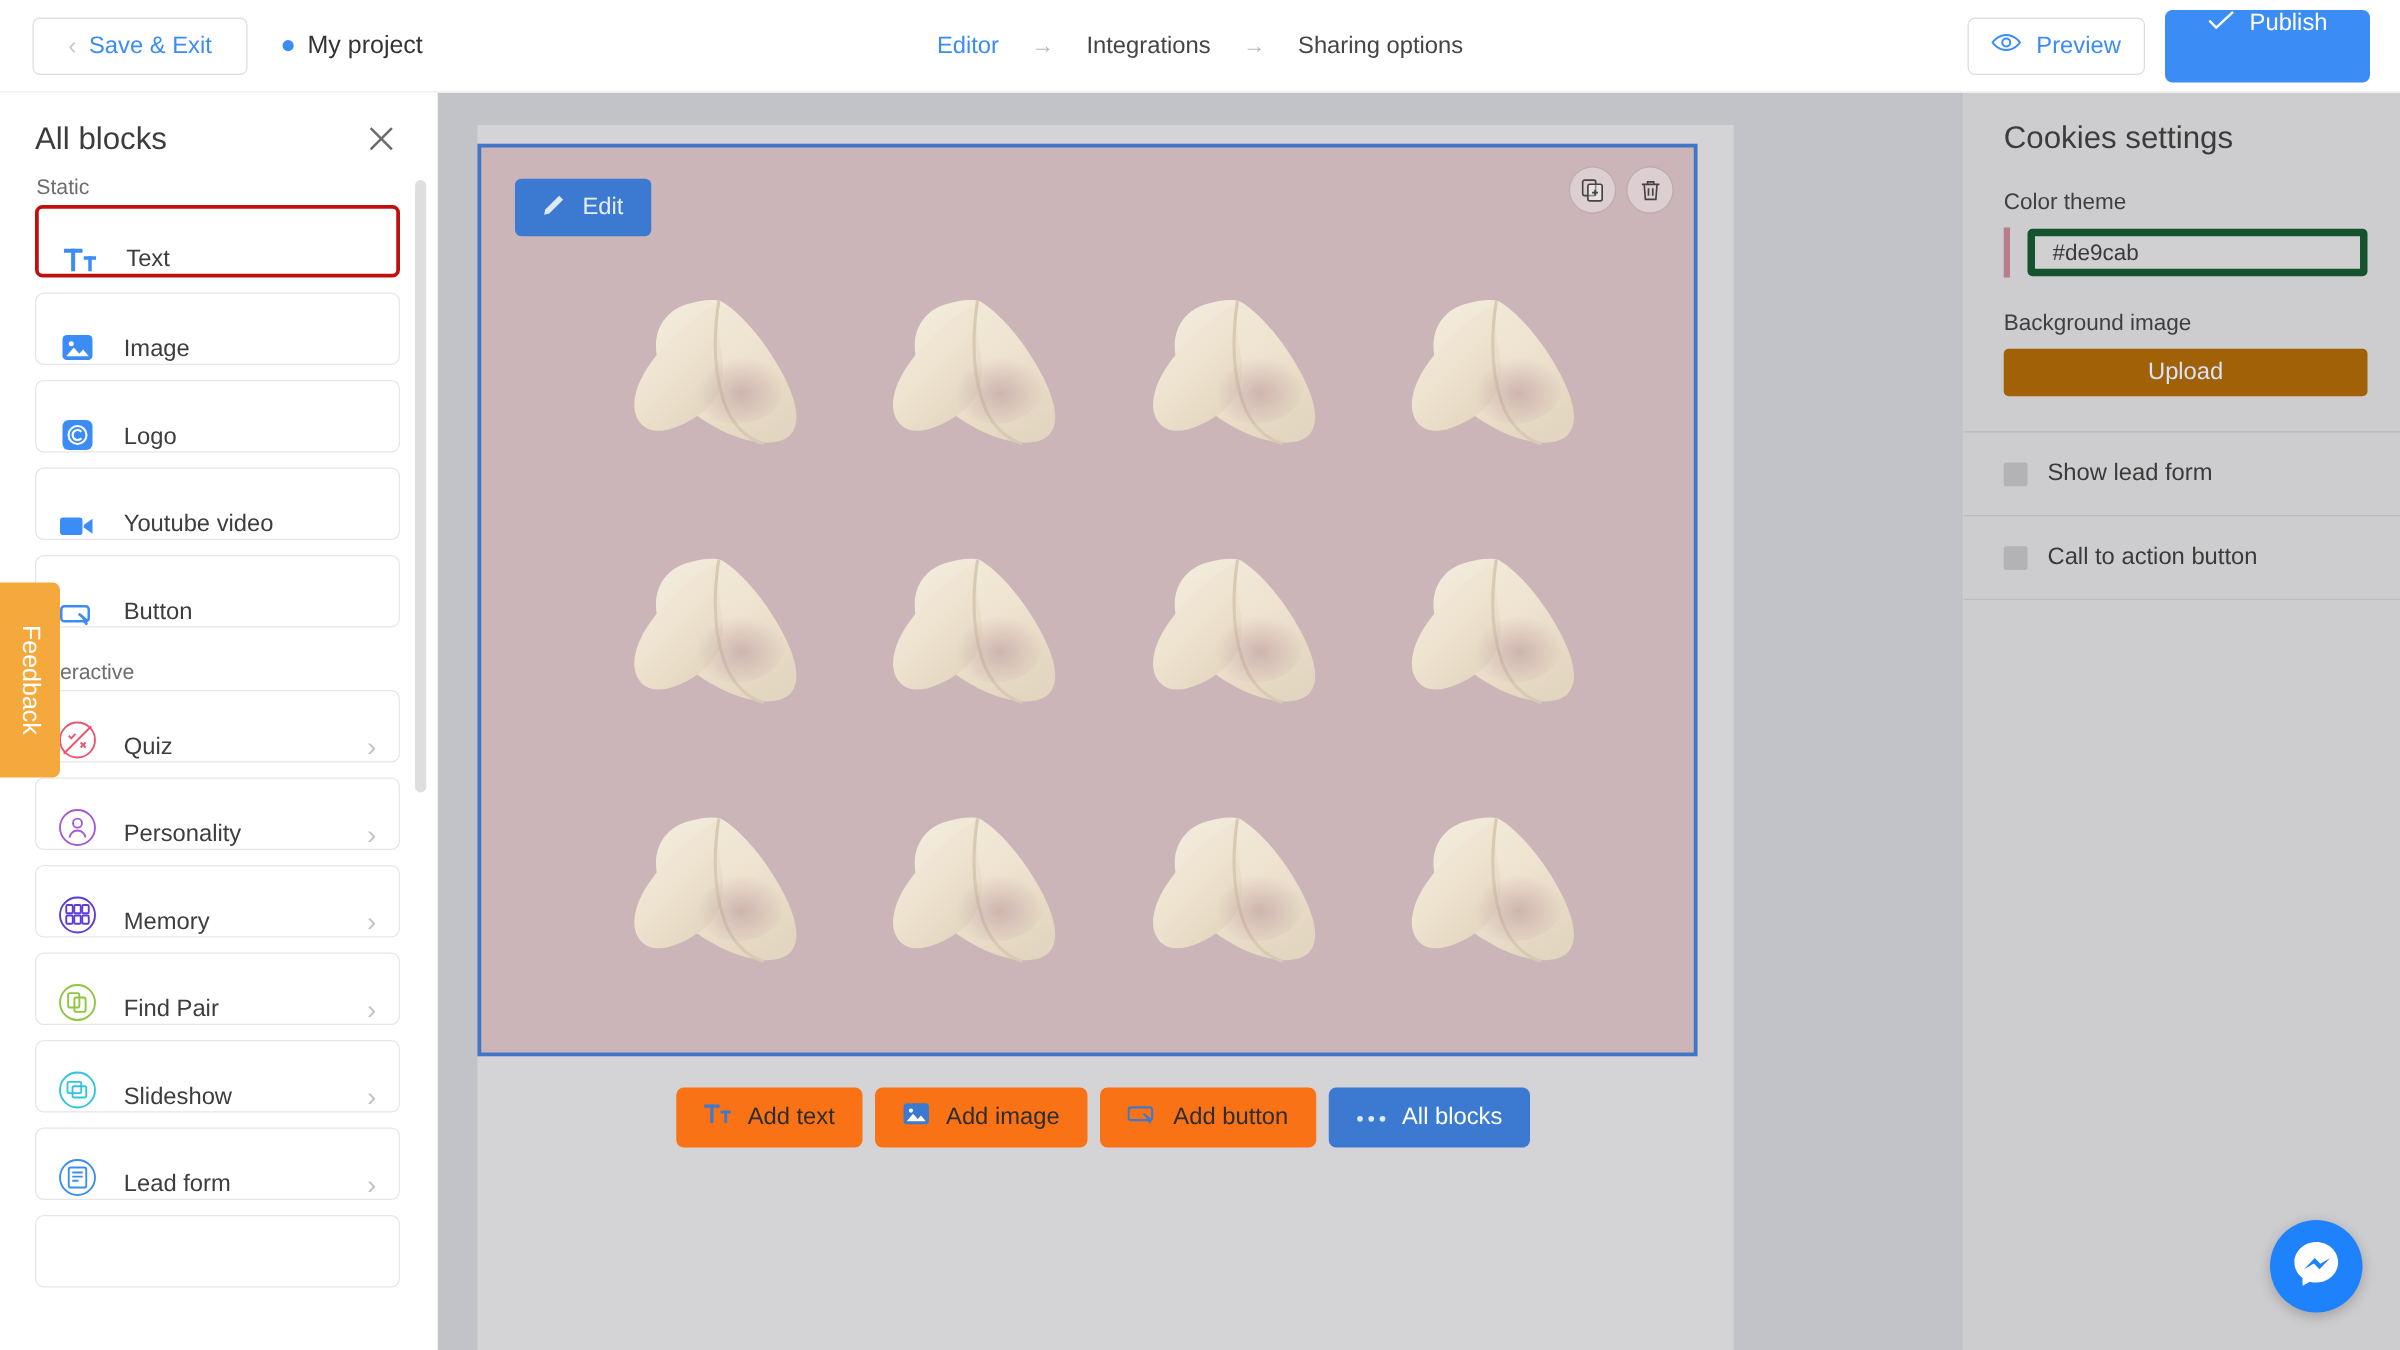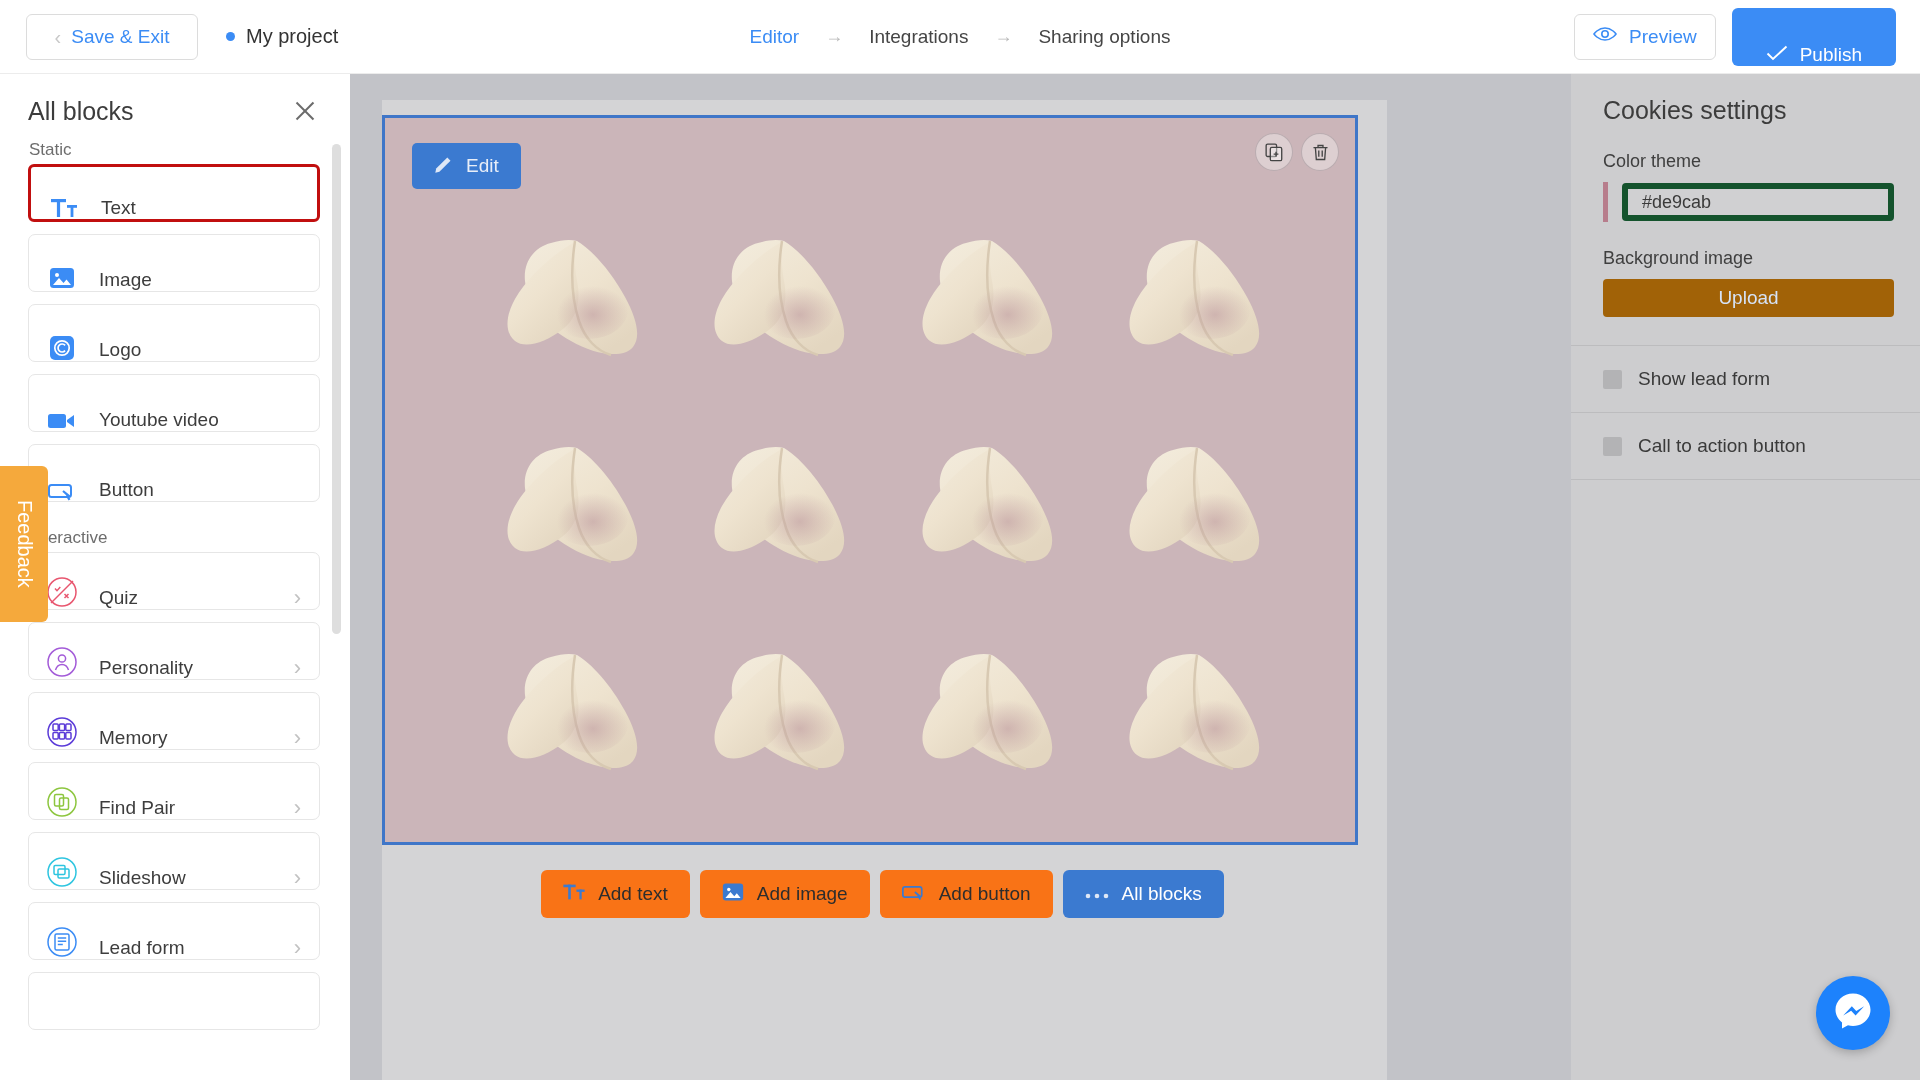--- a/index.html
+++ b/index.html
@@ -39,21 +39,21 @@
 
   .top-right { position: absolute; right: 24px; top: 50%; transform: translateY(-50%); display: flex; align-items: center; gap: 16px; }
   .btn-preview {
     height: 46px; padding: 0 18px; border: 1px solid #dcdcdc; border-radius: 6px;
     background: #fff; color: #3b8cf5; font-size: 19px;
     display: flex; align-items: center; gap: 12px; cursor: pointer;
   }
   .btn-publish {
     height: 58px; padding: 0 34px; border: none; border-radius: 6px;
     background: #3b8cf5; color: #fff; font-size: 19px;
-    display: flex; align-items: flex-end; gap: 12px; cursor: pointer;
+    display: flex; align-items: flex-start; gap: 12px; cursor: pointer;
   }
 
   
   .sidebar {
     position: absolute; left: 0; top: 74px; width: 350px; height: 1006px;
     background: #fff; z-index: 30; overflow: hidden;
   }
   .sb-head { display: flex; align-items: center; justify-content: space-between; padding: 22px 30px 0 28px; }
   .sb-title { font-size: 25px; color: #3c3c3c; font-weight: 400; }
   .sb-close { width: 30px; height: 30px; cursor: pointer; position: relative; }

